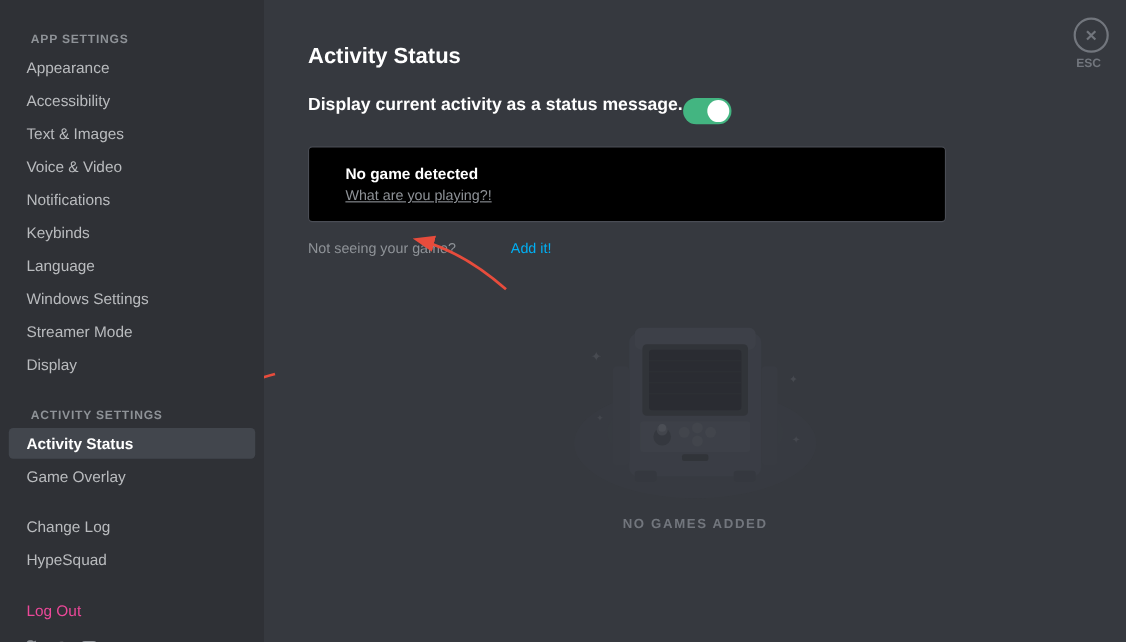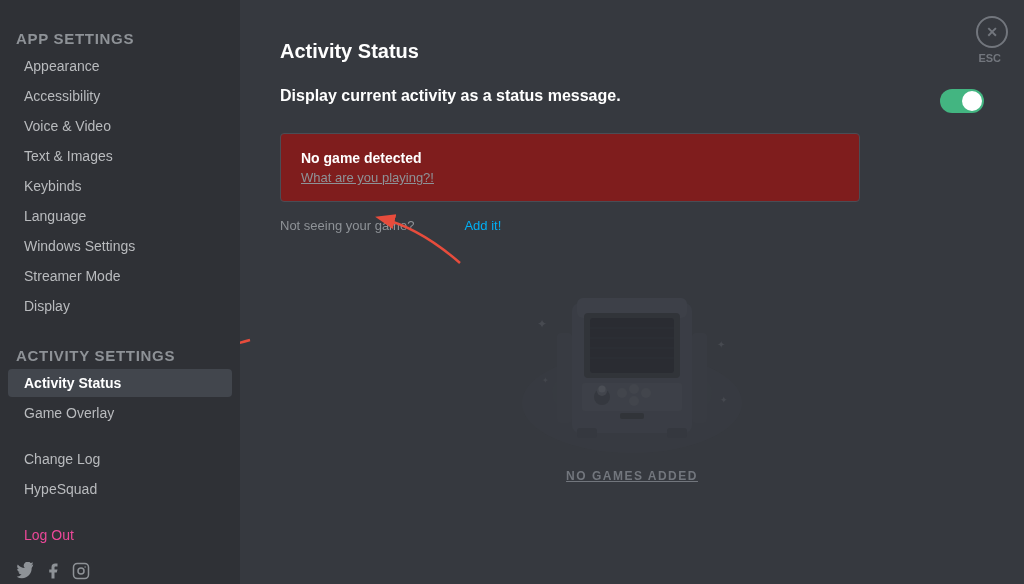--- a/index.html
+++ b/index.html
@@ -18,26 +18,27 @@
       width: 240px;
       min-width: 240px;
       background: #2f3136;
       padding: 20px 0;
       overflow-y: auto;
       display: flex;
       flex-direction: column;
     }
 
     .sidebar-section-label {
-      font-size: 15px;
+      font-size: 11px;
       font-weight: 700;
       color: #8e9297;
       text-transform: uppercase;
       letter-spacing: 0.7px;
       padding: 10px 16px 4px 16px;
+      margin-left: 12px;
     }
 
     .sidebar-item {
       padding: 6px 16px;
       cursor: pointer;
       font-size: 14px;
       color: #b9bbbe;
       border-radius: 4px;
       margin: 1px 8px;
       transition: background 0.1s;
@@ -83,21 +84,21 @@
     .page-title {
       font-size: 20px;
       font-weight: 700;
       color: #fff;
       margin-bottom: 24px;
     }
 
     .setting-row {
       display: flex;
       align-items: flex-start;
-      justify-content: space-between;
+      justify-content: flex-start;
       margin-bottom: 8px;
     }
 
     .setting-label {
       font-size: 16px;
       font-weight: 600;
       color: #fff;
       margin-bottom: 4px;
     }
 
@@ -125,24 +126,24 @@
       right: 2px;
       top: 2px;
       width: 20px;
       height: 20px;
       border-radius: 50%;
       background: #fff;
     }
 
     
     .no-game-box {
-      background: #7f1d1d;
+      background: #000000;
       border: 1px solid #4a4d55;
       border-radius: 4px;
-      padding: 16px 20px;
+      padding: 16px 33px;
       margin: 20px 0 16px 0;
       max-width: 580px;
     }
 
     .no-game-title {
       font-size: 14px;
       font-weight: 700;
       color: #fff;
       margin-bottom: 4px;
     }
@@ -191,21 +192,20 @@
       opacity: 0.6;
     }
 
     .no-games-label {
       font-size: 12px;
       font-weight: 700;
       color: #72767d;
       text-transform: uppercase;
       letter-spacing: 1.5px;
       margin-top: 16px;
-      text-decoration: underline;
     }
 
     
     .close-button {
       position: absolute;
       top: 16px;
       right: 16px;
       width: 32px;
       height: 32px;
       background: #36393f;
@@ -231,22 +231,23 @@
   </style>
 </head>
 <body>
 
 <div class="sidebar">
 
   <div class="sidebar-section-label">APP SETTINGS</div>
 
   <div class="sidebar-item">Appearance</div>
   <div class="sidebar-item">Accessibility</div>
+  <div class="sidebar-item">Text &amp; Images</div>
   <div class="sidebar-item">Voice &amp; Video</div>
-  <div class="sidebar-item">Text &amp; Images</div>
+  <div class="sidebar-item">Notifications</div>
   <div class="sidebar-item">Keybinds</div>
   <div class="sidebar-item">Language</div>
   <div class="sidebar-item">Windows Settings</div>
   <div class="sidebar-item">Streamer Mode</div>
   <div class="sidebar-item">Display</div>
 
   <div class="sidebar-divider"></div>
 
   <div class="sidebar-section-label">ACTIVITY SETTINGS</div>
 

